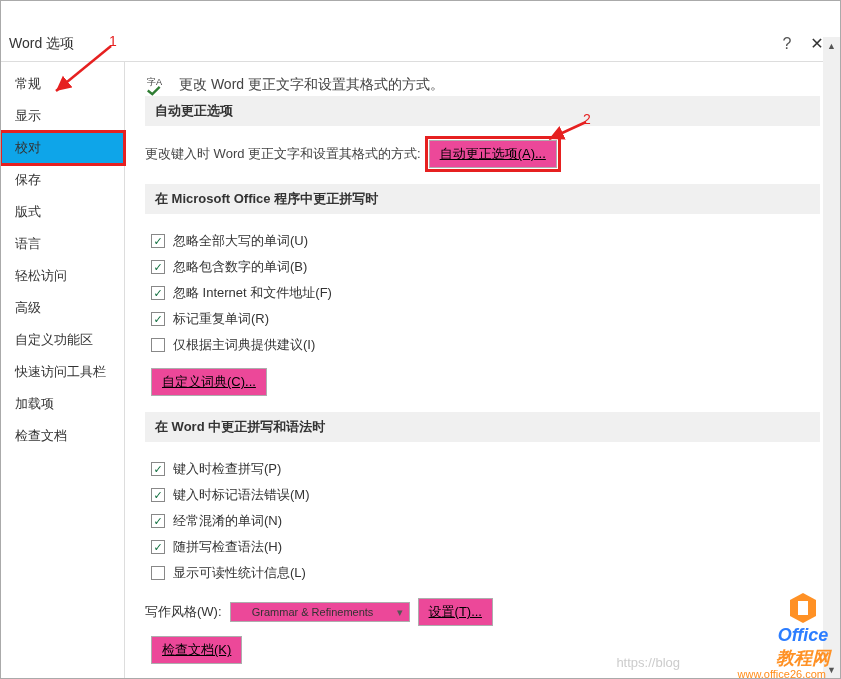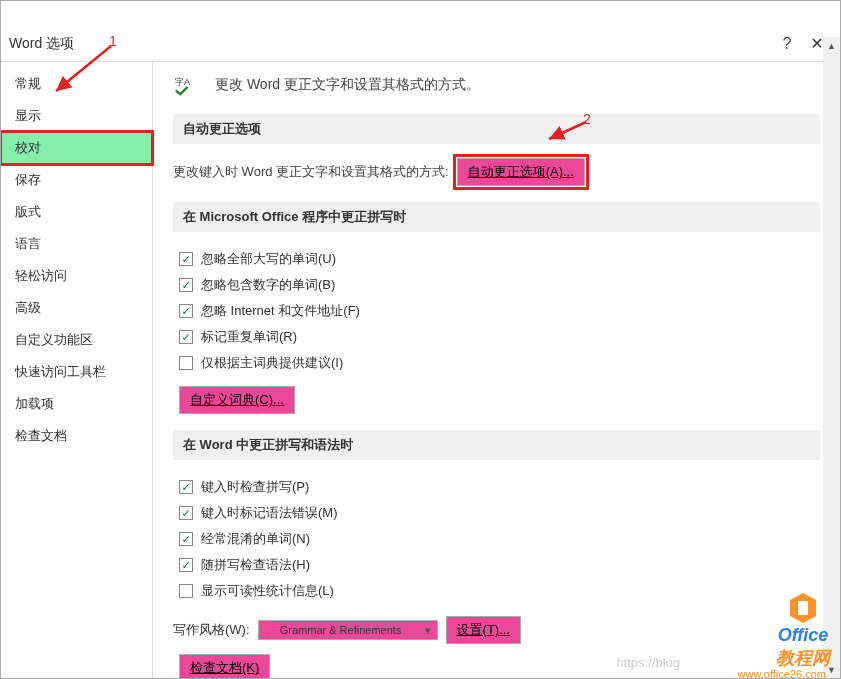--- a/index.html
+++ b/index.html
@@ -3,25 +3,25 @@
   <meta charset="utf-8">
   <style>
     * { box-sizing: border-box; margin: 0; padding: 0; font-family: "Microsoft YaHei", "Segoe UI", sans-serif; }
     body { background: #fff; font-size: 13px; color: #333; }
     .window { width: 841px; height: 679px; border: 1px solid #aaa; display: flex; flex-direction: column; position: relative; }
     .titlebar { height: 36px; display: flex; align-items: center; padding: 0 8px; border-bottom: 1px solid #ddd; margin-top: 25px; }
     .titlebar .title { flex: 1; font-size: 14px; }
     .titlebar .help { width: 30px; text-align: center; font-size: 16px; color: #555; cursor: pointer; }
     .titlebar .close { width: 30px; text-align: center; font-size: 16px; color: #333; cursor: pointer; }
     .body { flex: 1; display: flex; overflow: hidden; }
-    .sidebar { width: 152px; border-right: 1px solid #ddd; padding: 6px 0; }
+    .sidebar { width: 124px; border-right: 1px solid #ddd; padding: 6px 0; }
     .sidebar-item { padding: 7px 14px; cursor: pointer; font-size: 13px; }
-    .sidebar-item.selected { background: #86efac; outline: 3px solid #e62020; outline-offset: -1px; position: relative; z-index: 2; }
+    .sidebar-item.selected { background: #0ea5e9; outline: 3px solid #e62020; outline-offset: -1px; position: relative; z-index: 2; }
     .content { flex: 1; overflow-y: auto; padding: 12px 20px 12px 20px; position: relative; }
-    .header-row { display: flex; align-items: center; gap: 20px; margin-bottom: 18px; }
+    .header-row { display: flex; align-items: center; gap: 12px; }
     .header-icon { width: 22px; height: 22px; }
     .header-text { font-size: 14px; color: #444; }
     .section-heading { background: #f0f0f0; padding: 6px 10px; font-weight: bold; font-size: 13px; color: #333; margin-bottom: 14px; }
     .row { display: flex; align-items: center; gap: 8px; margin-bottom: 14px; }
     .label-inline { font-size: 13px; color: #444; }
     .btn { background: #ec4899; border: 1px solid #adadad; padding: 4px 10px; font-size: 13px; cursor: pointer; text-decoration: underline; }
     .btn.highlighted { outline: 3px solid #e62020; outline-offset: 1px; }
     .checkbox-row { display: flex; align-items: center; gap: 8px; padding: 4px 0 4px 6px; }
     .checkbox { width: 14px; height: 14px; border: 1px solid #888; display: inline-flex; align-items: center; justify-content: center; font-size: 11px; color: #0c6b3a; cursor: pointer; }
     .checkbox.checked::after { content: "✓"; }

